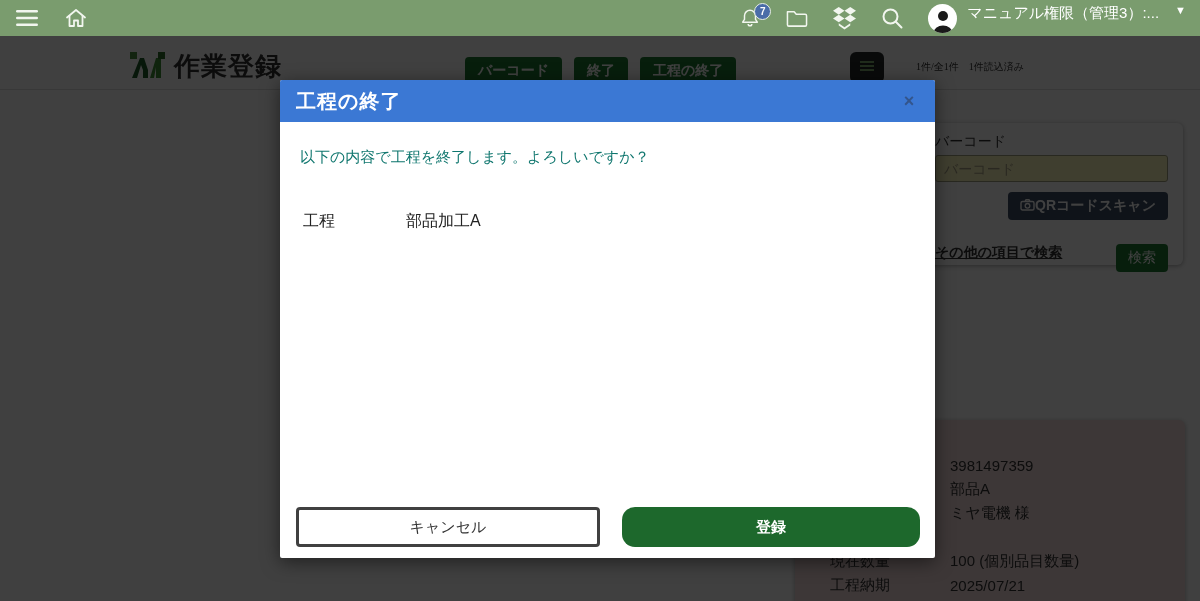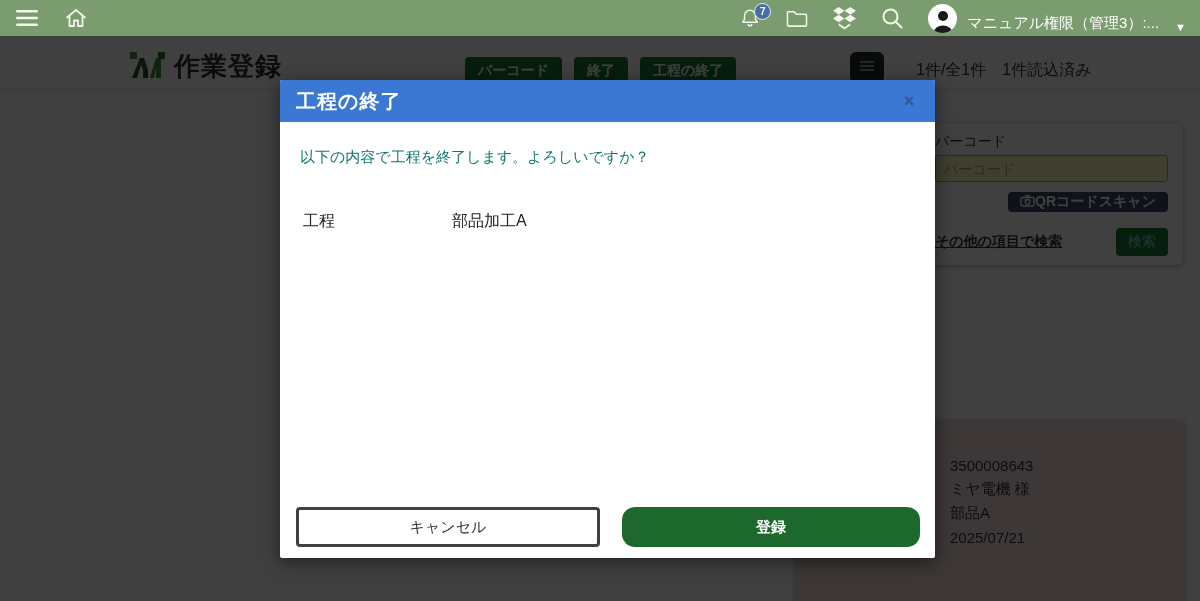--- a/index.html
+++ b/index.html
@@ -18,60 +18,60 @@
   body{font-family:"Liberation Sans","DejaVu Sans",sans-serif;background:#ffffff;position:relative;}
 
   
   .navbar{position:absolute;top:0;left:0;width:1200px;height:36px;background:var(--navbar-green);z-index:30;display:flex;align-items:center;color:#fff;}
   .nav-icon{display:inline-flex;align-items:center;justify-content:center;cursor:pointer;}
   .nav-left{display:flex;align-items:center;gap:26px;padding-left:16px;}
   .nav-right{position:absolute;right:14px;top:0;height:36px;display:flex;align-items:center;gap:24px;}
   .bell-wrap{position:relative;}
   .badge{position:absolute;top:-4px;right:-10px;width:17px;height:17px;border-radius:50%;background:var(--badge-blue);color:#fff;font-size:10px;font-weight:bold;display:flex;align-items:center;justify-content:center;border:1px solid #e8efe5;}
   .avatar{width:29px;height:29px;border-radius:50%;background:#ffffff;overflow:hidden;display:flex;align-items:flex-end;justify-content:center;}
-  .user-menu{display:flex;align-items:flex-end;gap:10px;cursor:pointer;}
+  .user-menu{display:flex;align-items:flex-start;gap:10px;cursor:pointer;}
   .user-label{font-size:15px;color:#fff;white-space:nowrap;}
   .caret{font-size:11px;color:#fff;margin-left:6px;}
 
   
   .page{position:absolute;top:36px;left:0;width:1200px;height:565px;background:#fff;z-index:1;}
   .page-header{position:absolute;top:0;left:0;width:1200px;height:54px;border-bottom:1px solid #ddd;}
   .logo-row{position:absolute;left:130px;top:12px;display:flex;align-items:center;gap:8px;}
   .page-title{font-size:26px;font-weight:bold;color:var(--text-dark);letter-spacing:1px;}
   .header-buttons{position:absolute;left:465px;top:21px;display:flex;gap:12px;}
   .hbtn{height:27px;padding:0 13px;background:var(--btn-green);color:#fff;border:none;border-radius:4px;font-size:14px;font-weight:bold;cursor:pointer;font-family:inherit;}
   .menu-btn{position:absolute;left:850px;top:16px;width:34px;height:31px;background:#26292b;border:none;border-radius:6px;color:#7fae6f;font-size:13px;cursor:pointer;display:flex;align-items:center;justify-content:center;}
-  .count-text{position:absolute;left:916px;top:24px;font-size:16px;color:var(--text-dark);white-space:pre;}
+  .count-text{position:absolute;left:916px;top:24px;font-size:10px;color:var(--text-dark);white-space:pre;font-family:Liberation Serif, serif;}
 
   .search-card{position:absolute;left:920px;top:87px;width:263px;height:142px;background:#fff;border-radius:6px;box-shadow:0 1px 5px rgba(0,0,0,.35);padding:10px 15px;}
   .field-label{font-size:14px;color:var(--text-dark);}
   .barcode-input{margin-top:4px;width:100%;height:27px;background:var(--input-yellow);border:1px solid #a0a080;border-radius:3px;padding:2px 8px;font-size:14px;color:#555;font-family:inherit;}
   .barcode-input::placeholder{color:#a8a183;}
-  .qr-btn{margin-top:10px;margin-left:auto;display:flex;align-items:center;height:20px;padding:0 12px;background:var(--qr-navy);color:#fff;border:none;border-radius:4px;font-size:14px;font-weight:bold;cursor:pointer;font-family:inherit;}
-  .search-row{margin-top:16px;display:flex;align-items:center;gap:36px;}
+  .qr-btn{margin-top:10px;margin-left:auto;display:flex;align-items:center;height:28px;padding:0 12px;background:var(--qr-navy);color:#fff;border:none;border-radius:4px;font-size:14px;font-weight:bold;cursor:pointer;font-family:inherit;}
+  .search-row{margin-top:24px;display:flex;gap:36px;}
   .other-link{font-size:14px;font-weight:bold;color:var(--text-dark);text-decoration:underline;cursor:pointer;}
-  .search-btn{margin-left:auto;height:28px;padding:0 12px;background:var(--btn-green);color:#5eead4;border:none;border-radius:4px;font-size:14px;font-weight:normal;cursor:pointer;font-family:inherit;}
+  .search-btn{margin-left:auto;height:28px;padding:0 12px;background:var(--btn-green);color:#ffffff;border:none;border-radius:4px;font-size:14px;font-weight:normal;cursor:pointer;font-family:inherit;}
 
   .info-card{position:absolute;left:795px;top:384px;width:390px;height:230px;background:var(--card-pink);border-radius:6px;box-shadow:0 1px 5px rgba(0,0,0,.3);padding:33px 0 0 35px;}
   .info-row{display:flex;height:24px;align-items:center;font-size:15px;color:var(--text-dark);}
   .info-row.gap{margin-top:24px;}
   .info-label{width:120px;flex:none;}
   .info-value{flex:1;}
 
   
   .scrim{position:absolute;top:36px;left:0;width:1200px;height:565px;background:rgba(0,0,0,0.75);z-index:20;}
 
   
   .modal{position:absolute;left:280px;top:80px;width:655px;height:478px;background:#fff;z-index:40;border-radius:2px;box-shadow:0 4px 18px rgba(0,0,0,.5);}
   .modal-header{position:relative;height:42px;background:var(--modal-blue);display:flex;align-items:center;padding:0 16px;border-radius:2px 2px 0 0;}
   .modal-title{color:#fff;font-size:20px;font-weight:bold;letter-spacing:1px;}
   .modal-close{position:absolute;right:14px;top:9px;width:24px;height:24px;border:none;background:transparent;color:#33558c;font-size:18px;font-weight:bold;cursor:pointer;line-height:24px;text-align:center;}
   .modal-body{padding:26px 20px 0 20px;}
   .modal-message{font-size:15px;color:#0f766e;}
-  .modal-field{margin-top:44px;display:flex;font-size:16px;color:#222;padding-left:3px;gap:46px;}
+  .modal-field{margin-top:44px;display:flex;font-size:16px;color:#222;padding-left:3px;}
   .modal-field .flabel{width:103px;flex:none;}
   .modal-footer{position:absolute;left:16px;right:15px;bottom:11px;display:flex;gap:22px;height:40px;}
   .cancel-btn{flex:1;background:#fff;border:3px solid #404040;border-radius:4px;font-size:15px;color:var(--text-dark);cursor:pointer;font-family:inherit;}
   .submit-btn{flex:1;background:var(--submit-green);border:none;border-radius:13px;font-size:15px;font-weight:bold;color:#fff;cursor:pointer;font-family:inherit;}
 </style>
 </head>
 <body>
 
 <div class="page">
   <div class="page-header">
@@ -121,29 +121,33 @@
     </button>
     <div class="search-row">
       <a class="other-link">その他の項目で検索</a>
       <button class="search-btn">検索</button>
     </div>
   </div>
 
   <div class="info-card">
     <div class="info-row">
       <span class="info-label"></span>
-      <span class="info-value">3500008643</span>
+      <span class="info-value">3981497359</span>
+    </div>
+    <div class="info-row">
+      <span class="info-label"></span>
+      <span class="info-value">部品A</span>
     </div>
     <div class="info-row">
       <span class="info-label"></span>
       <span class="info-value">ミヤ電機 様</span>
     </div>
-    <div class="info-row">
-      <span class="info-label"></span>
-      <span class="info-value">部品A</span>
+    <div class="info-row gap">
+      <span class="info-label">現在数量</span>
+      <span class="info-value">100 (個別品目数量)</span>
     </div>
     <div class="info-row">
       <span class="info-label">工程納期</span>
       <span class="info-value">2025/07/21</span>
     </div>
   </div>
 </div>
 
 <div class="scrim"></div>
 

